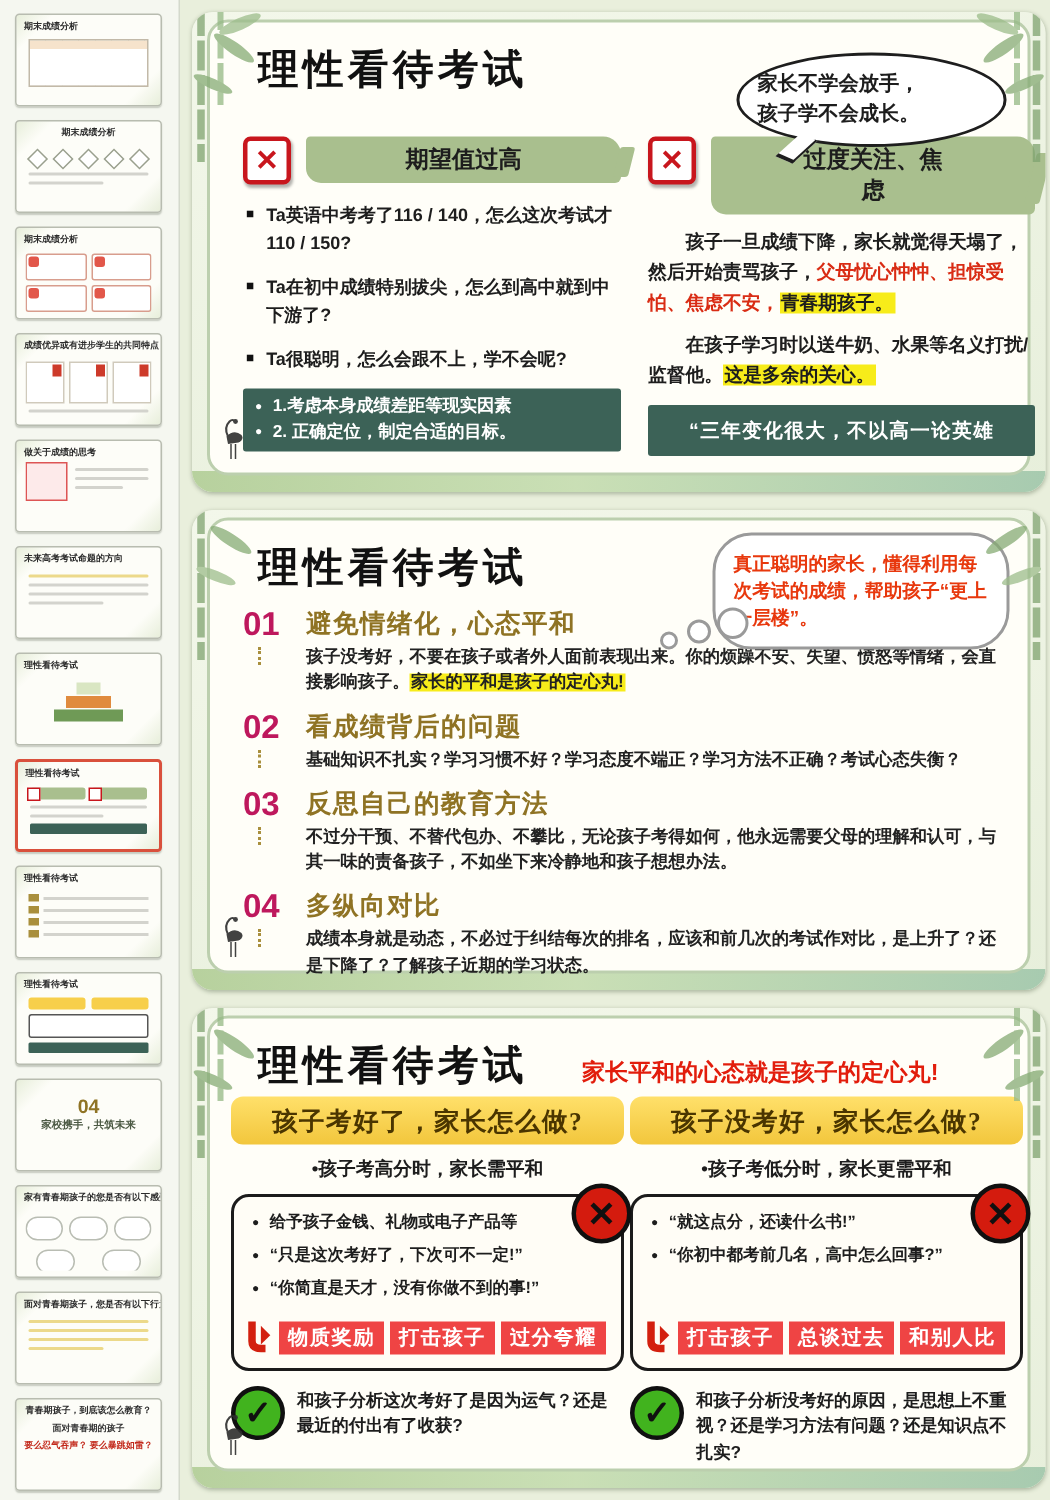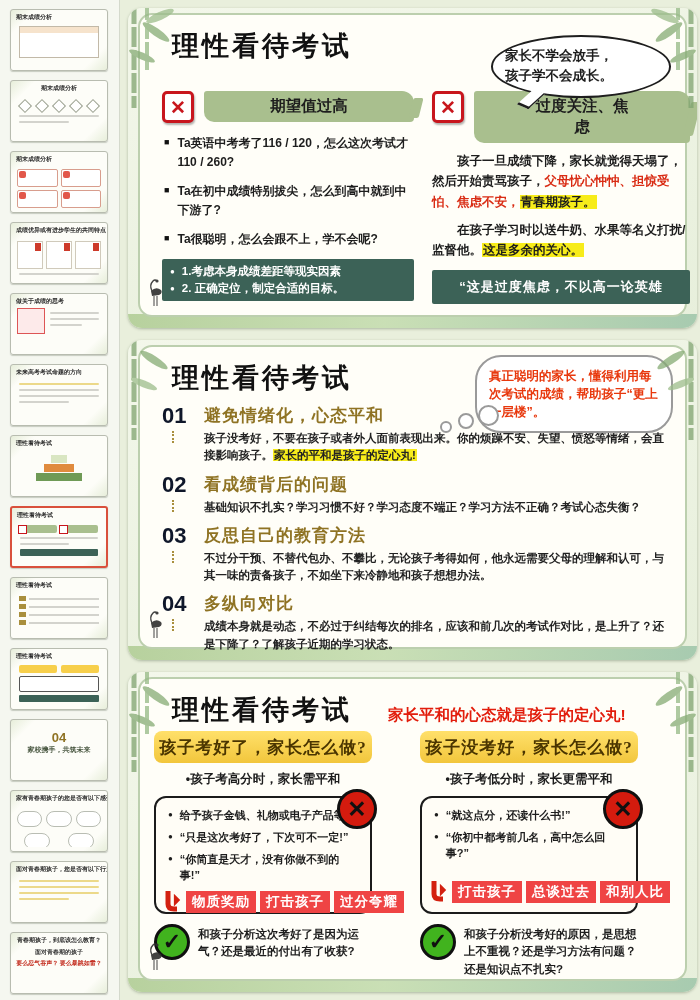--- a/index.html
+++ b/index.html
@@ -108,29 +108,29 @@
   .cloud{position:absolute;top:8px;right:12px;width:198px;padding:10px 12px;background:#fff;
          border:2px solid #9a9a9a;border-radius:26px;color:#e8380d;font-weight:bold;font-size:12.5px;
          line-height:1.45;z-index:5;box-sizing:border-box;}
   .cdot{position:absolute;background:#fff;border:2px solid #9a9a9a;border-radius:50%;z-index:5;}
   .cd1{width:8px;height:8px;left:300px;top:74px;}
   .cd2{width:12px;height:12px;left:318px;top:66px;}
   .cd3{width:17px;height:17px;left:338px;top:58px;}
   .items{position:absolute;left:16px;right:10px;top:56px;}
   .item{display:flex;margin-bottom:7px;}
   .numcol{width:48px;flex:0 0 auto;text-align:left;padding-left:6px;box-sizing:border-box;}
-  .num{font-size:22px;font-weight:bold;color:#0f172a;}
+  .num{font-size:22px;font-weight:bold;color:#be185d;}
   .dots{width:0;height:12px;border-left:2px dotted #a98f3d;margin:2px 0 0 10px;}
   .ibody{flex:1;padding-right:8px;}
   .iheading{font-size:17px;font-weight:bold;color:#8f7324;letter-spacing:1px;margin:1px 0 3px;}
   .itext{font-size:11.5px;font-weight:600;line-height:1.5;color:#222;}
 
   
   .subtitle{position:absolute;left:248px;top:26px;font-size:15.5px;font-weight:bold;color:#e21d0c;z-index:5;}
-  .s3-col{position:absolute;top:52px;width:218px;}
+  .s3-col{position:absolute;top:52px;width:262px;}
   .s3-left{left:14px;}
   .s3-right{left:280px;}
   .ybar{height:32px;border-radius:8px;background:linear-gradient(#ffe06a,#f2c63c);
         display:flex;align-items:center;justify-content:center;font-family:"Liberation Serif",serif;
         font-size:17px;font-weight:bold;color:#4a3500;letter-spacing:1px;}
   .s3sub{text-align:center;font-size:12.5px;font-weight:bold;margin:8px 0;}
   .xbox{position:relative;border:2.5px solid #1b1b1b;border-radius:12px;background:#fffdf6;
         padding:10px 12px 8px;box-sizing:border-box;height:118px;display:flex;flex-direction:column;}
   .bul{display:flex;font-size:11px;font-weight:bold;line-height:1.45;margin-bottom:6px;}
   .bul::before{content:"●";font-size:8px;margin:1px 7px 0 0;}
@@ -332,21 +332,21 @@
         </div>
 
         <div class="s1-col s1-left">
           <div class="sec-head">
             <div class="xsq">
                 <span>✕</span>
               </div>
             <div class="brush"><span>期望值过高</span></div>
           </div>
           <div class="sbul">
-              <span>Ta英语中考考了116 / 120，怎么这次考试才110 / 260?</span>
+              <span>Ta英语中考考了116 / 140，怎么这次考试才110 / 150?</span>
             </div>
           <div class="sbul">
               <span>Ta在初中成绩特别拔尖，怎么到高中就到中下游了?</span>
             </div>
           <div class="sbul">
               <span>Ta很聪明，怎么会跟不上，学不会呢?</span>
             </div>
           <div class="note note-lines">
             <div class="note-line">1.考虑本身成绩差距等现实因素</div>
             <div class="note-line">2. 正确定位，制定合适的目标。</div>
@@ -355,21 +355,21 @@
 
         <div class="s1-col s1-right">
           <div class="sec-head">
             <div class="xsq">
                 <span>✕</span>
               </div>
             <div class="brush"><span>过度关注、焦虑</span></div>
           </div>
           <p class="para"><span>孩子一旦成绩下降，家长就觉得天塌了，然后开始责骂孩子，</span><span class="red">父母忧心忡忡、担惊受怕、焦虑不安，</span><span class="hl">青春期孩子。</span></p>
           <p class="para"><span>在孩子学习时以送牛奶、水果等名义打扰/监督他。</span><span class="hl">这是多余的关心。</span></p>
-          <div class="note quote">“这是过度焦虑，不以高一论英雄</div>
+          <div class="note quote">“三年变化很大，不以高一论英雄</div>
         </div>
 
         <svg class="crane" viewBox="0 0 20 32">
           <path d="M6 14 q5 -5 10 -1 q2 3 -2 5 l-7 1 z" fill="#2e2e2e"></path>
           <path d="M7 14 q-3 -6 1 -10 q2 -2 4 0" stroke="#2e2e2e" fill="none" stroke-width="1.4"></path>
           <circle cx="12" cy="4" r="1.6" fill="#2e2e2e"></circle>
           <path d="M9 19 v10 M12 19 v10" stroke="#2e2e2e" stroke-width="1"></path>
         </svg>
       </div>
       <svg class="bamboo bl" viewBox="0 0 52 104">

